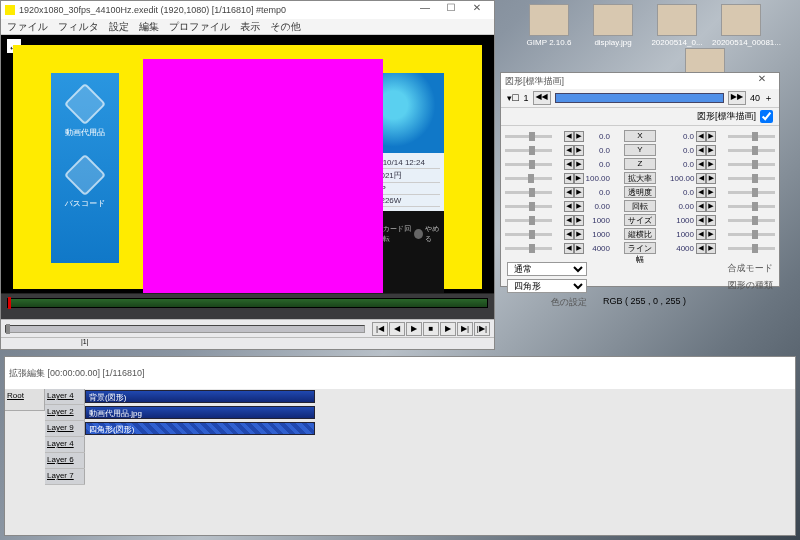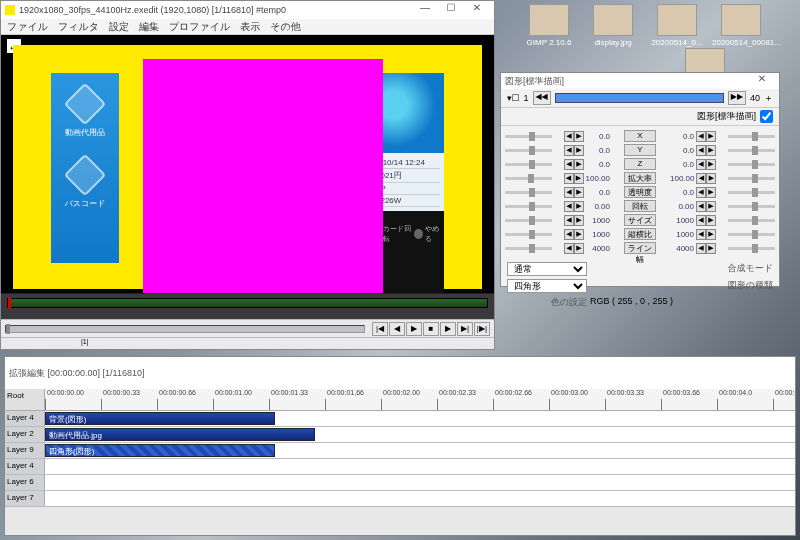--- a/index.html
+++ b/index.html
@@ -50,28 +50,28 @@
 .slider-wide { flex:1; height:10px; background:#5090e8; border:1px solid #446; }
 .smallbtn { width:18px; height:14px; background:#e8e8e8; border:1px solid #999; font-size:8px; text-align:center; cursor:pointer; }
 .prop-rows { padding:3px 4px; }
 .prow { display:flex; align-items:center; height:14px; gap:12px; }
 .prow .sl { width:64px; height:3px; background:#c8c8c8; position:relative; }
 .prow .sl::before { content:""; position:absolute; top:-3px; left:50%; width:6px; height:9px; background:#999; }
 .spin { display:flex; align-items:center; gap:0; }
 .spin .ab { width:10px; height:11px; background:#e0e0e0; border:1px solid #888; font-size:7px; text-align:center; line-height:8px; cursor:pointer; }
 .spin .val { min-width:28px; padding:0 2px; font-size:8px; text-align:right; color:#336; }
 .spin .btn { min-width:32px; height:12px; background:#e0e0e0; border:1px solid #999; font-size:8px; text-align:center; cursor:pointer; }
-.prop-bot { padding:4px 6px; display:grid; grid-template-columns:80px 1fr; gap:3px 3px; font-size:9px; }
+.prop-bot { padding:4px 6px; display:grid; grid-template-columns:80px 1fr; gap:3px 16px; font-size:9px; }
 .prop-bot select, .prop-bot .ro { height:14px; font-size:9px; border:1px solid #999; background:#fff; padding:0 2px; }
 .prop-bot .lbl { text-align:right; color:#555; }
 
 
 .timeline { position:absolute; left:4px; top:356px; width:792px; height:180px; background:#e8e8e8; border:1px solid #888; font-size:9px; display:flex; flex-direction:column; }
 .timeline .ttitle { height:14px; background:#fff; font-size:9px; color:#555; padding:16px 4px; display:flex; align-items:center; }
-.tl-body { flex:1; display:flex; flex-direction:column; overflow:hidden; }
+.tl-body { flex:1; display:flex; overflow:hidden;text-decoration:underline; }
 .tl-head { display:flex; height:22px; border-bottom:1px solid #aaa; }
 .tl-lcol { width:40px; background:#e0e0e0; border-right:1px solid #aaa; font-size:8px; padding:2px; }
 .tl-ruler { flex:1; position:relative; background:#f4f4f4; font-size:7px; color:#444; overflow:hidden; }
 .tl-ruler .rt { position:absolute; top:10px; border-left:1px solid #777; height:12px; }
 .tl-ruler .rt span { position:absolute; top:-10px; left:1px; white-space:nowrap; }
 .tl-row { display:flex; height:16px; border-bottom:1px solid #bbb; }
 .tl-row .lab { width:40px; background:#d0d2d6; border-right:1px solid #aaa; font-size:8px; padding:2px; }
 .tl-row .track { flex:1; position:relative; background:#fff; }
 .clip { position:absolute; top:1px; bottom:1px; background:linear-gradient(#2048b0,#102878); color:#fff; font-size:8px; padding:1px 3px; border:1px solid #223; overflow:hidden; white-space:nowrap; }
 .clip.l3 { background:repeating-linear-gradient(45deg,#2048b0 0 4px,#3060d0 4px 8px); }
@@ -390,21 +390,21 @@
     <div id="tl-rows">
         <div class="tl-row">
           <div class="lab">Layer 4</div>
           <div class="track">
             <div class="clip" style="left: 0px; width: 230px;">背景(図形)</div>
           </div>
         </div>
         <div class="tl-row">
           <div class="lab">Layer 2</div>
           <div class="track">
-            <div class="clip" style="left: 0px; width: 270px;">動画代用品.jpg</div>
+            <div class="clip" style="left: 0px; width: 230px;">動画代用品.jpg</div>
           </div>
         </div>
         <div class="tl-row">
           <div class="lab">Layer 9</div>
           <div class="track">
             <div class="clip l3" style="left: 0px; width: 230px;">四角形(図形)</div>
           </div>
         </div>
         <div class="tl-row">
           <div class="lab">Layer 4</div>

